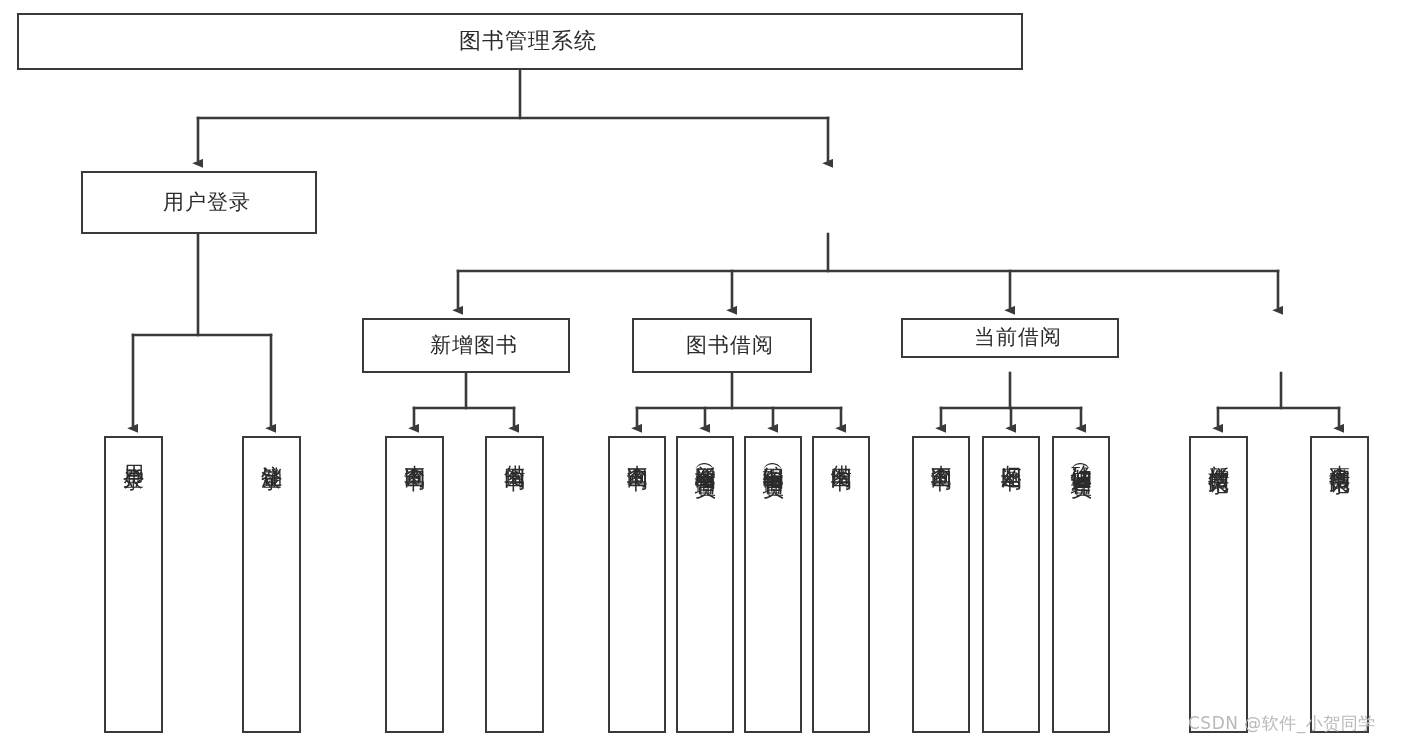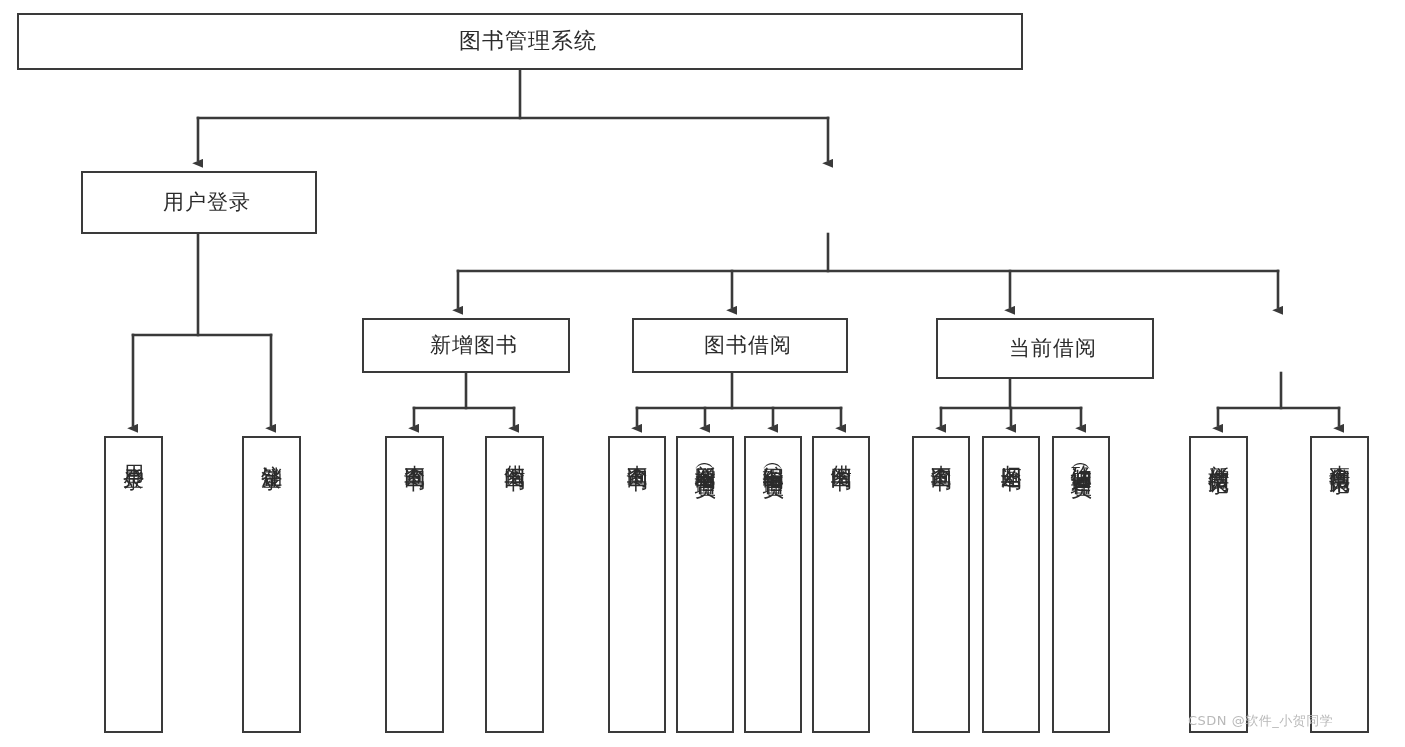--- a/index.html
+++ b/index.html
@@ -55,21 +55,21 @@
   .vtext {
     writing-mode: vertical-rl;
     text-orientation: upright;
     line-height: 1.08;
     letter-spacing: 2px;
     white-space: nowrap;
     text-align: start;
   }
   .watermark {
     position: absolute;
-    font-size: 13px;
+    font-size: 17px;
     color: #b9b9b9;
     letter-spacing: 0.5px;
     white-space: nowrap;
   }
 </style>
 </head>
 <body>
 
 <div id="canvas">
 
@@ -127,24 +127,24 @@
     <span>图书管理系统</span>
   </div>
 
   <div class="node horiz" style="left:81px; top:171px; width:236px; height:63px;">
     <span>用户登录</span>
   </div>
 
   <div class="node horiz" style="left:362px; top:318px; width:208px; height:55px;">
     <span>新增图书</span>
   </div>
-  <div class="node horiz" style="left:632px; top:318px; width:216px; height:55px;">
+  <div class="node horiz" style="left:632px; top:318px; width:180px; height:55px;">
     <span>图书借阅</span>
   </div>
-  <div class="node horiz" style="left:901px; top:318px; width:218px; height:61px;margin-left:35px;">
+  <div class="node horiz" style="left:901px; top:318px; width:218px; height:40px;">
     <span>当前借阅</span>
   </div>
 
   <div class="node leaf" style="left:104px; top:436px; width:59px; height:297px;">
     <span class="vtext">用户登录</span>
   </div>
   <div class="node leaf" style="left:242px; top:436px; width:59px; height:297px;">
     <span class="vtext">注销登录</span>
   </div>
   <div class="node leaf" style="left:385px; top:436px; width:59px; height:297px;">

